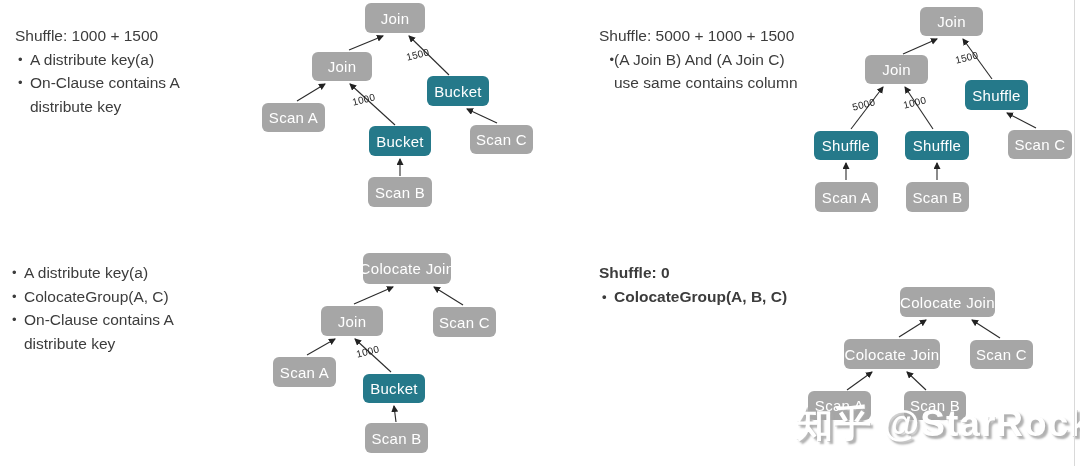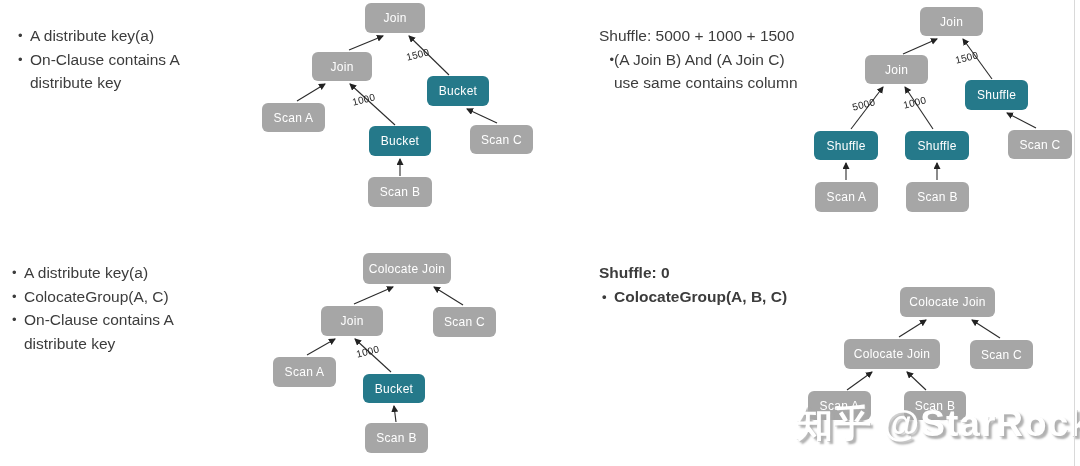--- a/index.html
+++ b/index.html
@@ -4,21 +4,21 @@
 <style>
   html,body{margin:0;padding:0;background:#fff;}
   .stage{
     position:relative;width:1080px;height:466px;background:#fff;overflow:hidden;
     font-family:"Liberation Sans",sans-serif;
     --node-gray:#a6a6a6;--node-teal:#25798a;--text:#3c3c3c;
   }
   .edges{position:absolute;left:0;top:0;width:1080px;height:466px;pointer-events:none;}
   .node{
     position:absolute;display:flex;align-items:center;justify-content:center;
-    border-radius:6px;color:#fff;font-size:12px;letter-spacing:.3px;white-space:nowrap;
+    border-radius:6px;color:#fff;font-size:15px;letter-spacing:.3px;white-space:nowrap;
   }
   .node.gray{background:var(--node-gray);}
   .node.teal{background:var(--node-teal);}
   .edge-label{
     position:absolute;font-size:10px;color:#1c1c1c;transform:rotate(-14deg);
     white-space:nowrap;letter-spacing:.3px;
   }
   .txt{position:absolute;color:var(--text);font-size:15.5px;line-height:23.6px;}
   .txt .row{display:flex;align-items:flex-start;}
   .txt .dot{width:12px;flex:0 0 12px;padding-left:3px;font-size:13px;}
@@ -64,20 +64,23 @@
       <line x1="396" y1="422" x2="394" y2="406" marker-end="url(#ah)"></line>
 
       <line x1="899" y1="337" x2="926" y2="320" marker-end="url(#ah)"></line>
       <line x1="1000" y1="338" x2="972" y2="320" marker-end="url(#ah)"></line>
       <line x1="847" y1="390" x2="872" y2="372" marker-end="url(#ah)"></line>
       <line x1="926" y1="390" x2="907" y2="372" marker-end="url(#ah)"></line>
     </g>
   </svg>
 
   <div class="txt" style="left:15px;top:24px;">
+    <div class="row">
+        <span>Shuffle: 1000 + 1500</span>
+      </div>
     <div class="row">
         <span class="dot">•</span>
         <span>A distribute key(a)</span>
       </div>
     <div class="row">
         <span class="dot">•</span>
         <span>On-Clause contains A</span>
       </div>
     <div class="row cont">
         <span>distribute key</span>

